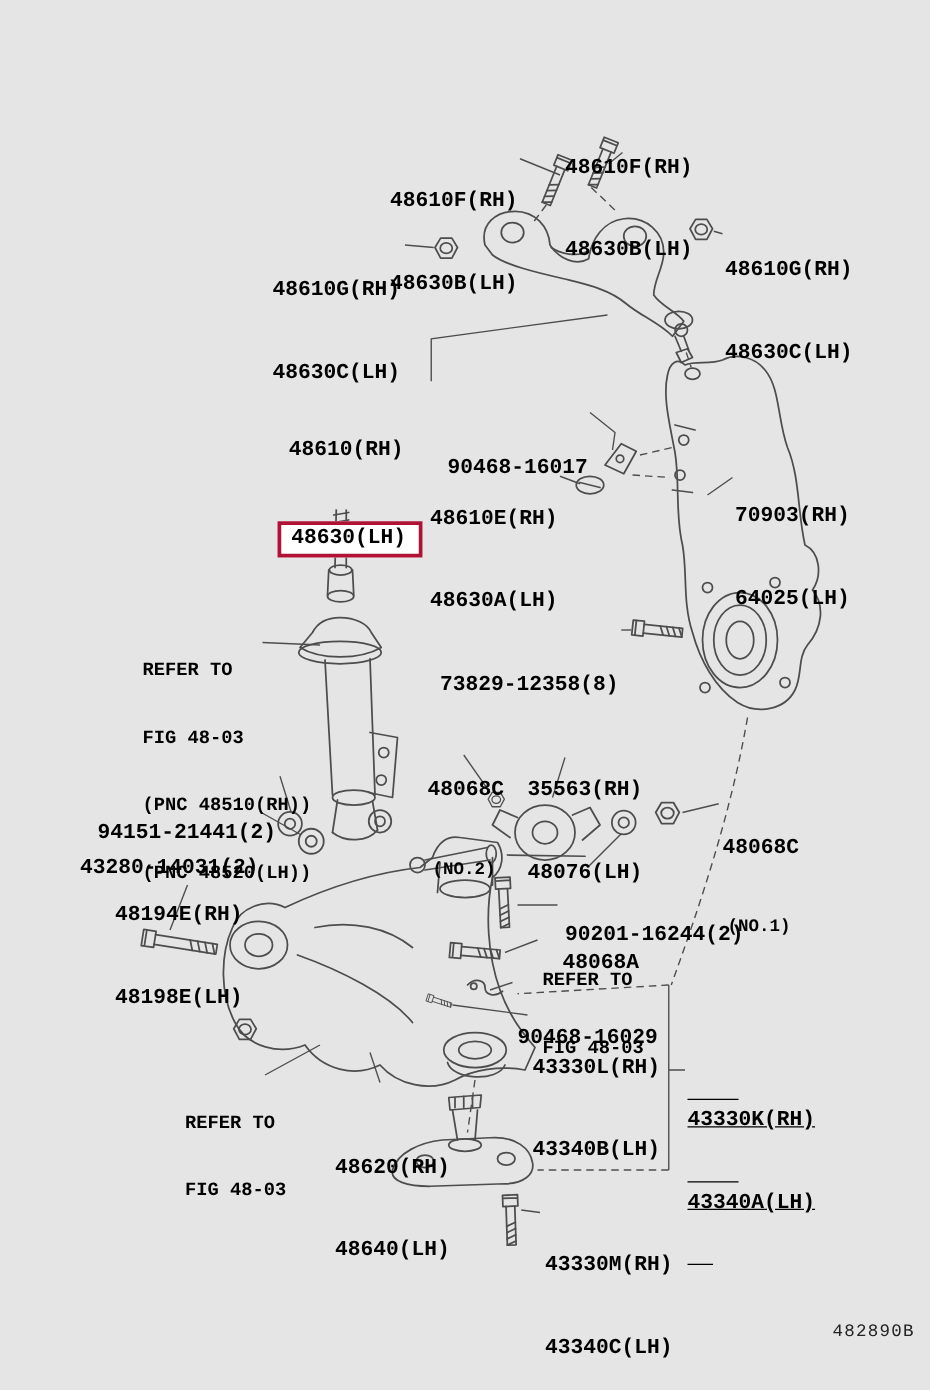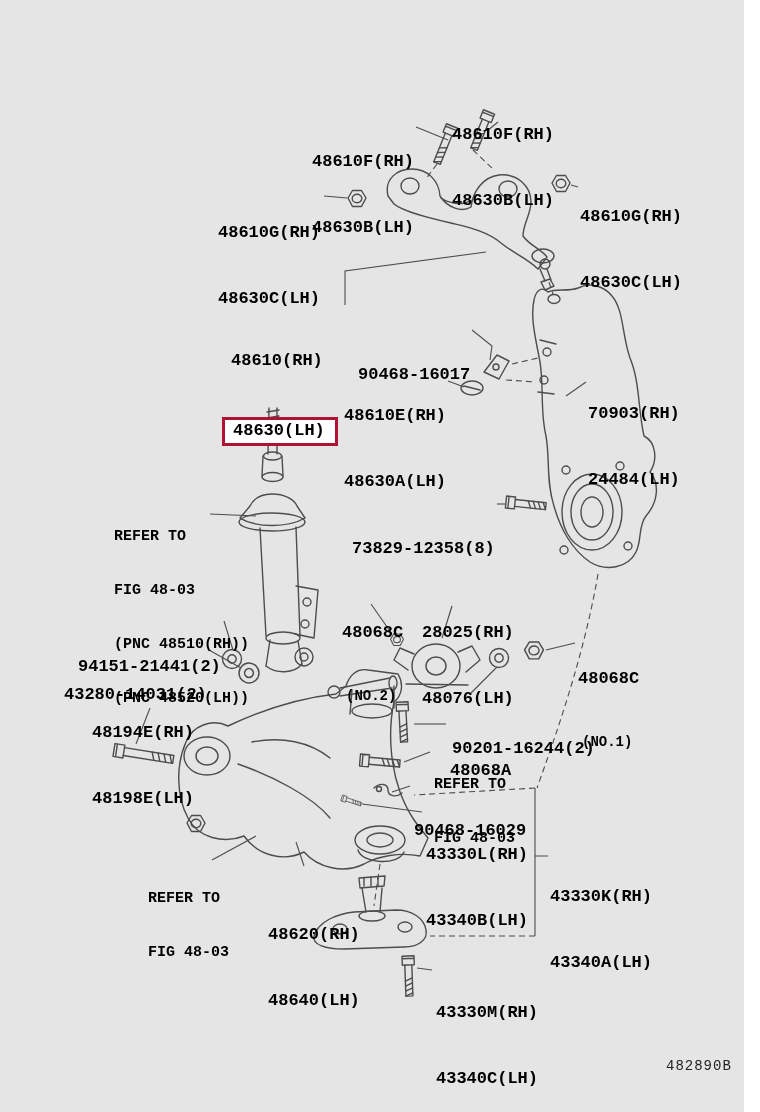--- a/index.html
+++ b/index.html
@@ -244,41 +244,41 @@
     <span class="ln">90468-16017</span>
   </div>
 
   <div class="lbl" style="left:344px; top:361px;">
     <span class="ln">48610E(RH)</span>
     <span class="ln">48630A(LH)</span>
   </div>
 
   <div class="lbl" style="left:588px; top:359px;">
     <span class="ln">70903(RH)</span>
-    <span class="ln">24484(LH)</span>
+    <span class="ln">64025(LH)</span>
   </div>
 
   <div class="lbl note" style="left:114px; top:492px;">
     <span class="ln">REFER TO</span>
     <span class="ln">FIG 48-03</span>
     <span class="ln">(PNC 48510(RH))</span>
     <span class="ln">(PNC 48520(LH))</span>
   </div>
 
   <div class="lbl" style="left:352px; top:494px;">
     <span class="ln">73829-12358(8)</span>
   </div>
 
   <div class="lbl" style="left:342px; top:578px;">
     <span class="ln">48068C</span>
     <span class="ln small">(NO.2)</span>
   </div>
 
   <div class="lbl" style="left:422px; top:578px;">
-    <span class="ln">28025(RH)</span>
+    <span class="ln">35563(RH)</span>
     <span class="ln">48076(LH)</span>
   </div>
 
   <div class="lbl" style="left:78px; top:612px;">
     <span class="ln">94151-21441(2)</span>
   </div>
 
   <div class="lbl" style="left:64px; top:640px;">
     <span class="ln">43280-14031(2)</span>
   </div>
@@ -308,21 +308,21 @@
 
   <div class="lbl" style="left:414px; top:776px;">
     <span class="ln">90468-16029</span>
   </div>
 
   <div class="lbl" style="left:426px; top:800px;">
     <span class="ln">43330L(RH)</span>
     <span class="ln">43340B(LH)</span>
   </div>
 
-  <div class="lbl" style="left:550px; top:842px;">
+  <div class="lbl" style="left:550px; top:842px;text-decoration:underline;">
     <span class="ln">43330K(RH)</span>
     <span class="ln">43340A(LH)</span>
   </div>
 
   <div class="lbl note" style="left:148px; top:854px;">
     <span class="ln">REFER TO</span>
     <span class="ln">FIG 48-03</span>
   </div>
 
   <div class="lbl" style="left:268px; top:880px;text-align:right;">

